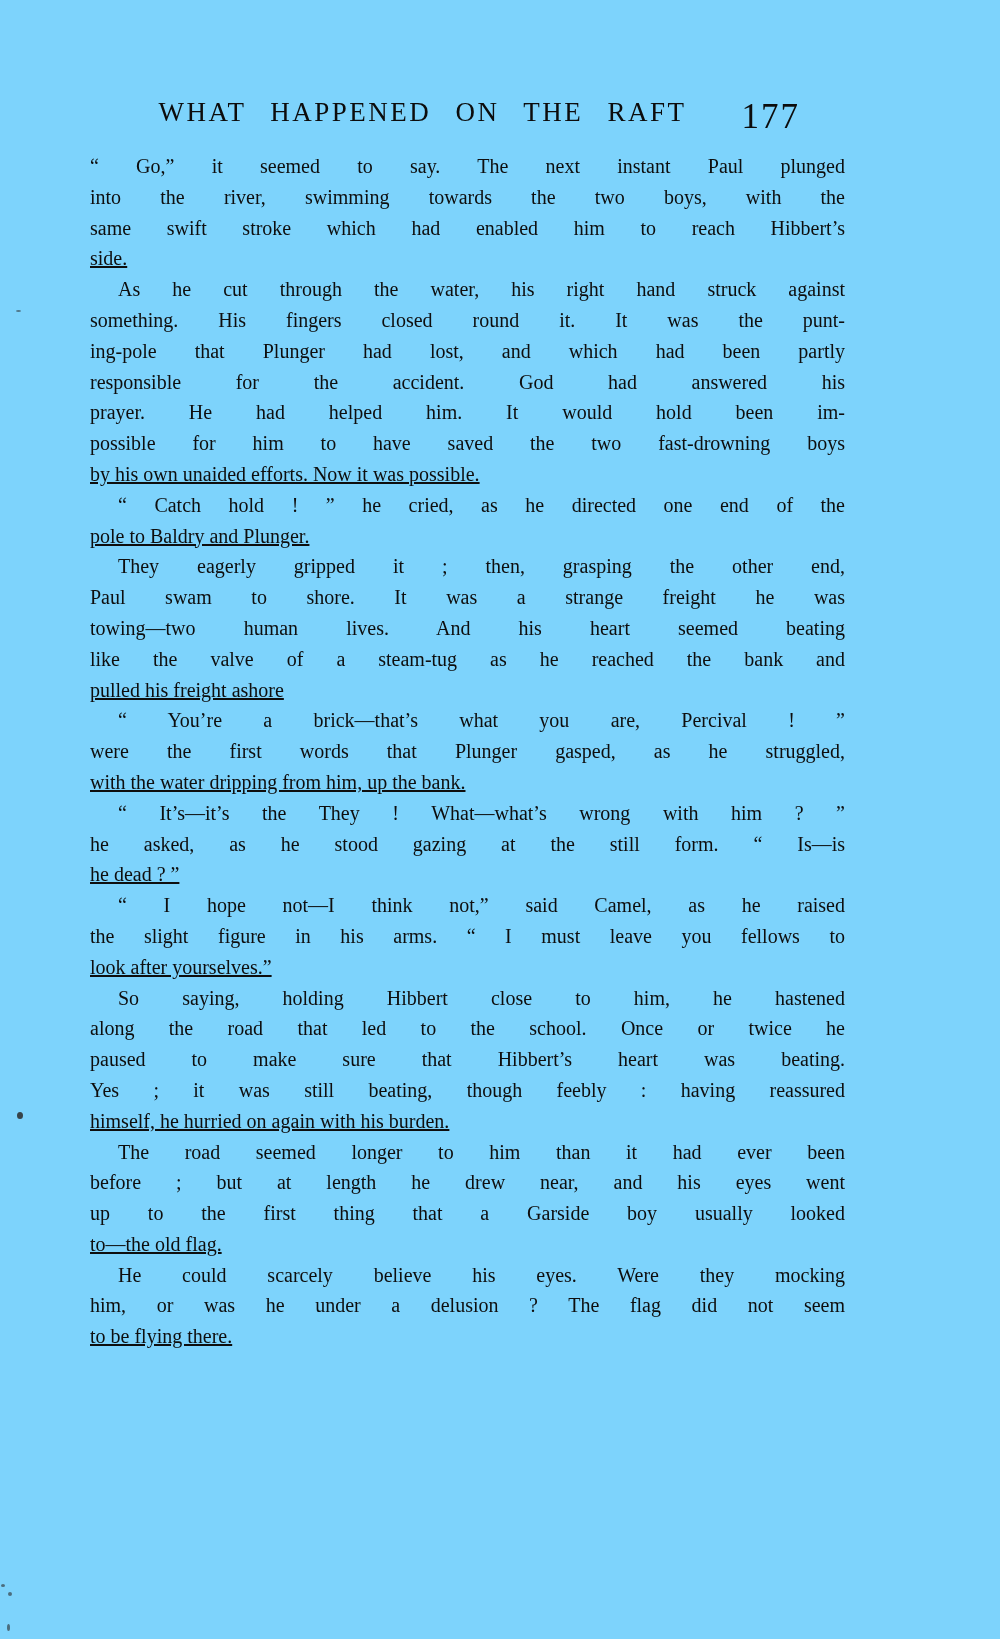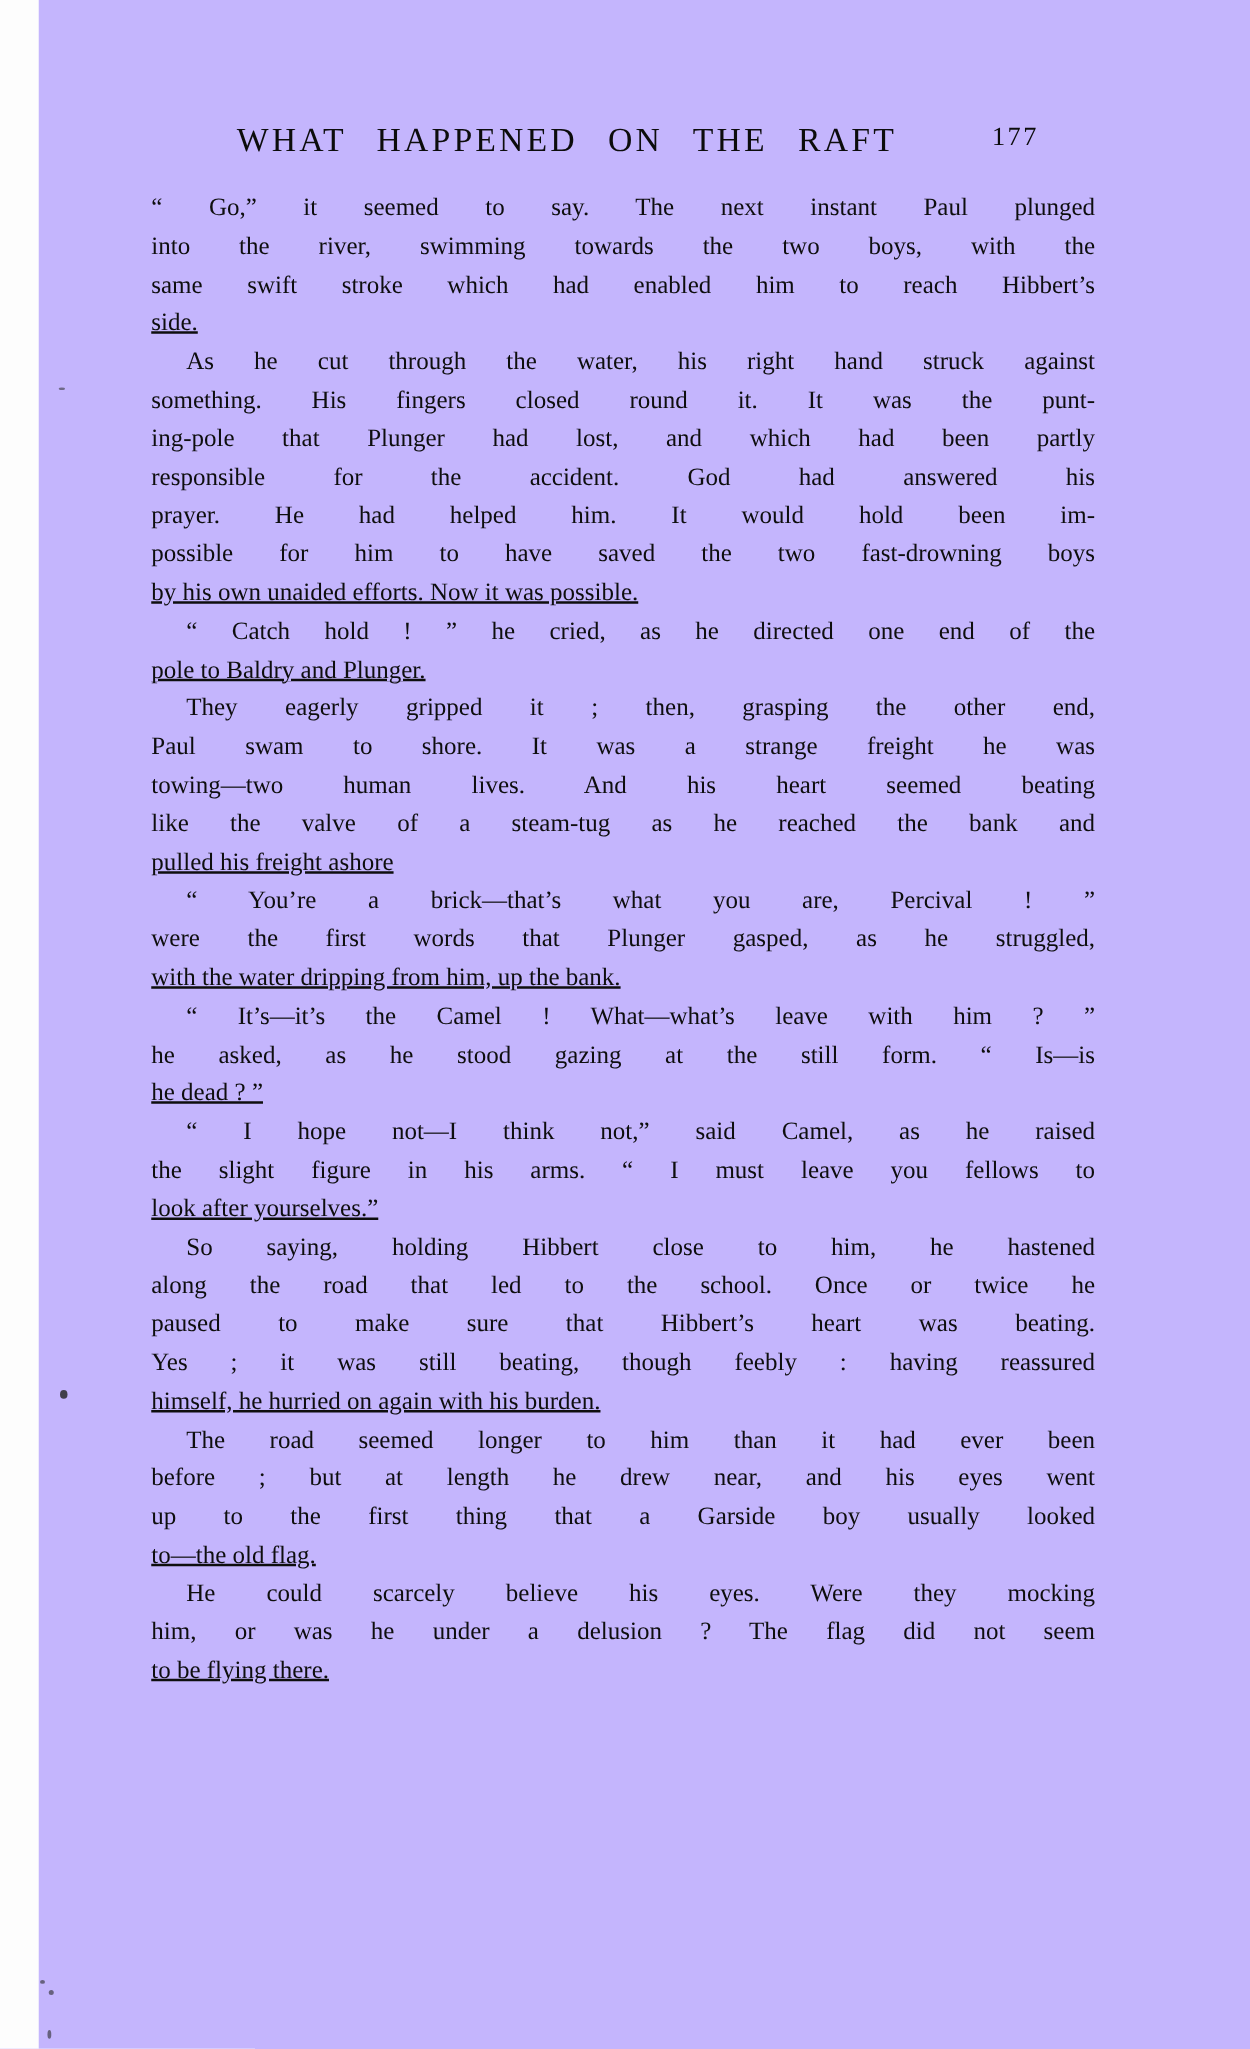--- a/index.html
+++ b/index.html
@@ -11,22 +11,21 @@
     height: 1639px;
     background: #fdfdfd;
     font-family: "Liberation Serif", "DejaVu Serif", serif;
     color: #111;
     position: relative;
     overflow: hidden;
   }
   .page {
     position: absolute;
     inset: 0;
-    background: #c4b5fd;
-    margin-left: 31px;
+    background: #7dd3fc;
   }
   .running-header {
     position: absolute;
     top: 97px;
     left: 90px;
     width: 755px;
     height: 36px;
   }
   .running-header .title {
     display: block;
@@ -34,21 +33,21 @@
     font-size: 27px;
     letter-spacing: 2.5px;
     word-spacing: 15px;
     color: #0c0c0c;
     padding-right: 90px; 
   }
   .running-header .pagenum {
     position: absolute;
     top: 0;
     right: 45px;
-    font-size: 21px;
+    font-size: 35px;
     letter-spacing: 2px;
     color: #0c0c0c;
   }
   .text-body {
     position: absolute;
     top: 151px;
     left: 90px;
     width: 755px;
   }
   .para {
@@ -116,21 +115,21 @@
         <div class="line">towing—two human lives. And his heart seemed beating</div>
         <div class="line">like the valve of a steam-tug as he reached the bank and</div>
         <div class="line last">pulled his freight ashore</div>
       </div>
       <div class="para">
         <div class="line indent">“ You’re a brick—that’s what you are, Percival ! ”</div>
         <div class="line">were the first words that Plunger gasped, as he struggled,</div>
         <div class="line last">with the water dripping from him, up the bank.</div>
       </div>
       <div class="para">
-        <div class="line indent">“ It’s—it’s the Camel ! What—what’s leave with him ? ”</div>
+        <div class="line indent">“ It’s—it’s the They ! What—what’s wrong with him ? ”</div>
         <div class="line">he asked, as he stood gazing at the still form. “ Is—is</div>
         <div class="line last">he dead ? ”</div>
       </div>
       <div class="para">
         <div class="line indent">“ I hope not—I think not,” said Camel, as he raised</div>
         <div class="line">the slight figure in his arms. “ I must leave you fellows to</div>
         <div class="line last">look after yourselves.”</div>
       </div>
       <div class="para">
         <div class="line indent">So saying, holding Hibbert close to him, he hastened</div>

